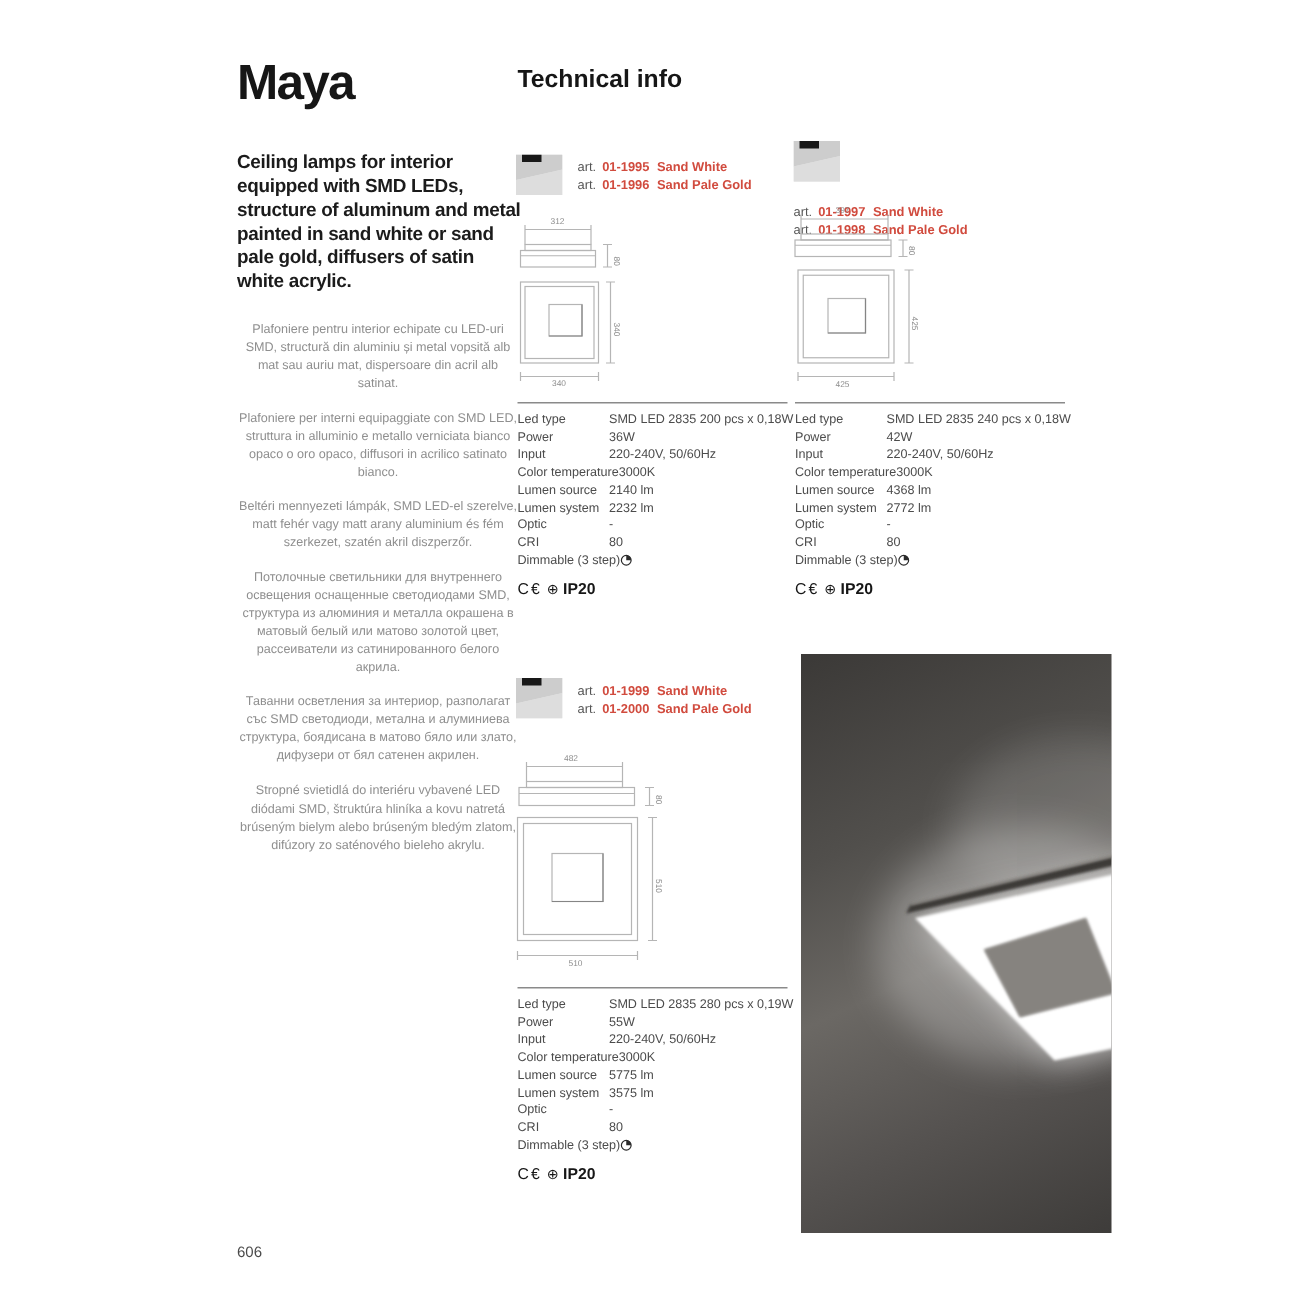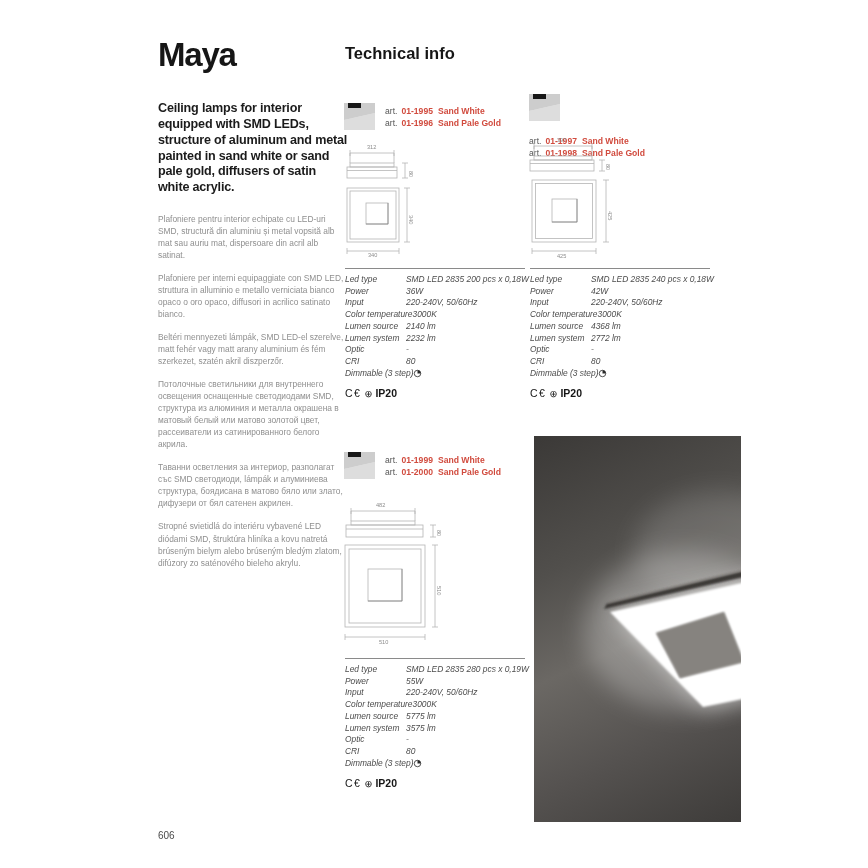--- a/index.html
+++ b/index.html
@@ -5,21 +5,21 @@
   html,body{margin:0;padding:0;}
   body{
     width:868px;height:868px;background:#ffffff;position:relative;
     font-family:"Liberation Sans",sans-serif;color:#1a1a1a;overflow:hidden;
   }
   
   #left-col{position:absolute;left:158px;top:36px;width:192px;}
   .page-title{margin:0;font-size:33px;font-weight:700;letter-spacing:-1.2px;color:#161616;}
   .lead{margin-top:27px;width:192px;font-size:12.6px;line-height:1.26;font-weight:700;
         letter-spacing:-0.2px;color:#1b1b1b;}
-  .para{margin-top:11px;width:188px;font-size:8.4px;line-height:1.43;color:#8f8f8f;}
+  .para{margin-top:11px;width:188px;font-size:8.4px;line-height:1.43;color:#8f8f8f;text-align:center;}
   .para.first{margin-top:17px;}
   #page-number{position:absolute;left:158px;top:830px;font-size:10px;color:#4a4a4a;}
   
   #tech-heading{position:absolute;left:345px;top:44px;font-size:16.5px;font-weight:700;color:#161616;}
   
   .art-block{position:absolute;display:flex;gap:10px;}
   #art-block-1{left:344px;top:103px;}
   #art-block-2{left:529px;top:92px;flex-direction:column;}
   #art-block-3{left:344px;top:452px;}
   .art-icon{width:31px;height:27px;flex:0 0 31px;}
@@ -31,21 +31,21 @@
   .drawing{position:absolute;}
   #drawing-1{left:345px;top:140px;}
   #drawing-2{left:528px;top:134px;}
   #drawing-3{left:343px;top:498px;}
   .drawing svg .dim-text{font-size:5.6px;fill:#8c8c8c;font-family:"Liberation Sans",sans-serif;}
   
   .spec-table{position:absolute;width:180px;border-top:1px solid #8a8a8a;padding-top:5px;}
   #spec-table-1{left:345px;top:268px;}
   #spec-table-2{left:530px;top:268px;}
   #spec-table-3{left:345px;top:658px;}
-  .spec-row{display:flex;font-size:8.4px;line-height:11.7px;color:#4c4c4c;font-style:italic;}
+  .spec-row{display:flex;font-size:8.4px;line-height:11.7px;color:#4c4c4c;}
   .spec-label{flex:0 0 61px;white-space:nowrap;}
   .spec-value{white-space:nowrap;}
   .dim-icon{width:9px;height:9px;margin-top:1px;}
   .cert-line{margin-top:8px;display:flex;align-items:center;gap:2px;color:#161616;}
   .ce-mark{font-size:10.5px;letter-spacing:1.5px;}
   .globe-icon{font-size:9.5px;margin-left:1px;}
   .ip-rating{font-size:10.5px;font-weight:700;margin-left:1px;}
   
   #photo{position:absolute;left:534px;top:436px;width:207px;height:386px;overflow:hidden;
     background:linear-gradient(155deg,#3b3937 0%,#514f4c 30%,#6b6864 52%,#555250 75%,#3e3c3a 100%);}
@@ -53,21 +53,21 @@
 </head>
 <body>
 
 <div id="left-col">
   <h1 class="page-title">Maya</h1>
   <p class="lead">Ceiling lamps for interior equipped with SMD LEDs, structure of aluminum and metal painted in sand white or sand pale gold, diffusers of satin white acrylic.</p>
   <p class="para first">Plafoniere pentru interior echipate cu LED-uri SMD, structură din aluminiu și metal vopsită alb mat sau auriu mat, dispersoare din acril alb satinat.</p>
   <p class="para">Plafoniere per interni equipaggiate con SMD LED, struttura in alluminio e metallo verniciata bianco opaco o oro opaco, diffusori in acrilico satinato bianco.</p>
   <p class="para">Beltéri mennyezeti lámpák, SMD LED-el szerelve, matt fehér vagy matt arany aluminium és fém szerkezet, szatén akril diszperzőr.</p>
   <p class="para">Потолочные светильники для внутреннего освещения оснащенные светодиодами SMD, структура из алюминия и металла окрашена в матовый белый или матово золотой цвет, рассеиватели из сатинированного белого акрила.</p>
-  <p class="para">Таванни осветления за интериор, разполагат със SMD светодиоди, lámpák и алуминиева структура, боядисана в матово бяло или злато, дифузери от бял сатенен акрилен.</p>
+  <p class="para">Таванни осветления за интериор, разполагат със SMD светодиоди, метална и алуминиева структура, боядисана в матово бяло или злато, дифузери от бял сатенен акрилен.</p>
   <p class="para">Stropné svietidlá do interiéru vybavené LED diódami SMD, štruktúra hliníka a kovu natretá brúseným bielym alebo brúseným bledým zlatom, difúzory zo saténového bieleho akrylu.</p>
 </div>
 <div id="page-number">606</div>
 
 <div id="tech-heading">Technical info</div>
 
 <div class="art-block" id="art-block-1">
   <svg class="art-icon" viewBox="0 0 31 27">
     <rect x="0" y="0" width="31" height="27" fill="#e3e3e3"></rect>
     <polygon points="0,0 31,0 31,10 0,17" fill="#cdcdcd"></polygon>

